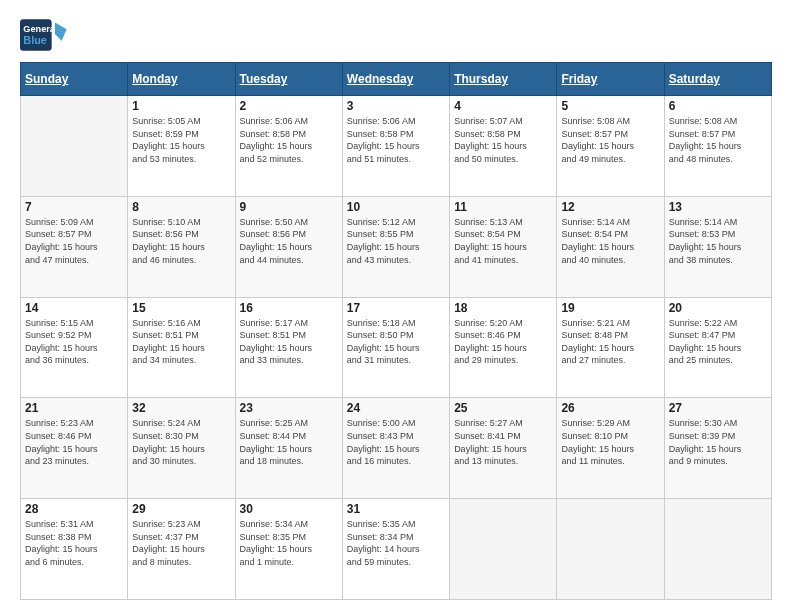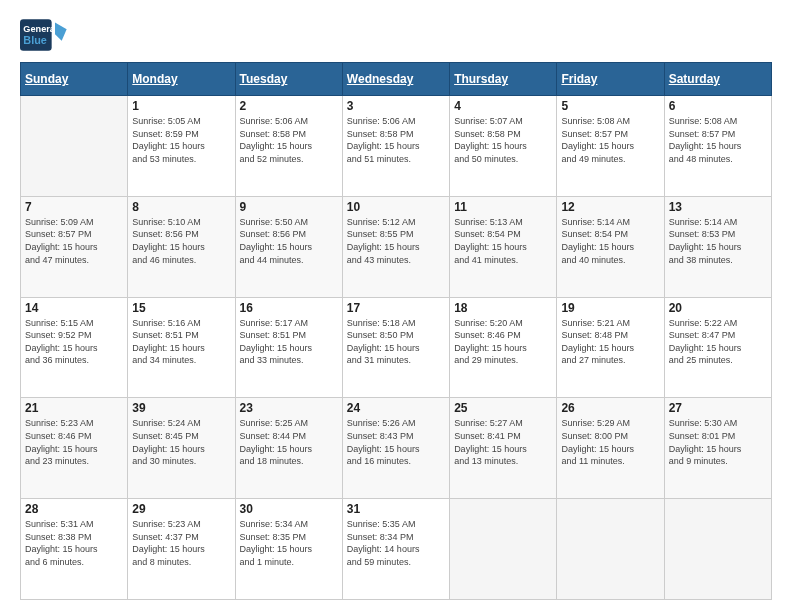--- a/index.html
+++ b/index.html
@@ -267,58 +267,58 @@
         </tr>
         <tr>
           <td>
             <span class="day-num">21</span>
             <div class="cell-text">Sunrise: 5:23 AM</div>
             <div class="cell-text">Sunset: 8:46 PM</div>
             <div class="cell-text">Daylight: 15 hours</div>
             <div class="cell-text">and 23 minutes.</div>
           </td>
           <td>
-            <span class="day-num">39</span>
+            <span class="day-num">32</span>
             <div class="cell-text">Sunrise: 5:24 AM</div>
-            <div class="cell-text">Sunset: 8:45 PM</div>
+            <div class="cell-text">Sunset: 8:30 PM</div>
             <div class="cell-text">Daylight: 15 hours</div>
             <div class="cell-text">and 30 minutes.</div>
           </td>
           <td>
             <span class="day-num">23</span>
             <div class="cell-text">Sunrise: 5:25 AM</div>
             <div class="cell-text">Sunset: 8:44 PM</div>
             <div class="cell-text">Daylight: 15 hours</div>
             <div class="cell-text">and 18 minutes.</div>
           </td>
           <td>
             <span class="day-num">24</span>
-            <div class="cell-text">Sunrise: 5:26 AM</div>
+            <div class="cell-text">Sunrise: 5:00 AM</div>
             <div class="cell-text">Sunset: 8:43 PM</div>
             <div class="cell-text">Daylight: 15 hours</div>
             <div class="cell-text">and 16 minutes.</div>
           </td>
           <td>
             <span class="day-num">25</span>
             <div class="cell-text">Sunrise: 5:27 AM</div>
             <div class="cell-text">Sunset: 8:41 PM</div>
             <div class="cell-text">Daylight: 15 hours</div>
             <div class="cell-text">and 13 minutes.</div>
           </td>
           <td>
             <span class="day-num">26</span>
             <div class="cell-text">Sunrise: 5:29 AM</div>
-            <div class="cell-text">Sunset: 8:00 PM</div>
+            <div class="cell-text">Sunset: 8:10 PM</div>
             <div class="cell-text">Daylight: 15 hours</div>
             <div class="cell-text">and 11 minutes.</div>
           </td>
           <td>
             <span class="day-num">27</span>
             <div class="cell-text">Sunrise: 5:30 AM</div>
-            <div class="cell-text">Sunset: 8:01 PM</div>
+            <div class="cell-text">Sunset: 8:39 PM</div>
             <div class="cell-text">Daylight: 15 hours</div>
             <div class="cell-text">and 9 minutes.</div>
           </td>
         </tr>
         <tr>
           <td>
             <span class="day-num">28</span>
             <div class="cell-text">Sunrise: 5:31 AM</div>
             <div class="cell-text">Sunset: 8:38 PM</div>
             <div class="cell-text">Daylight: 15 hours</div>

